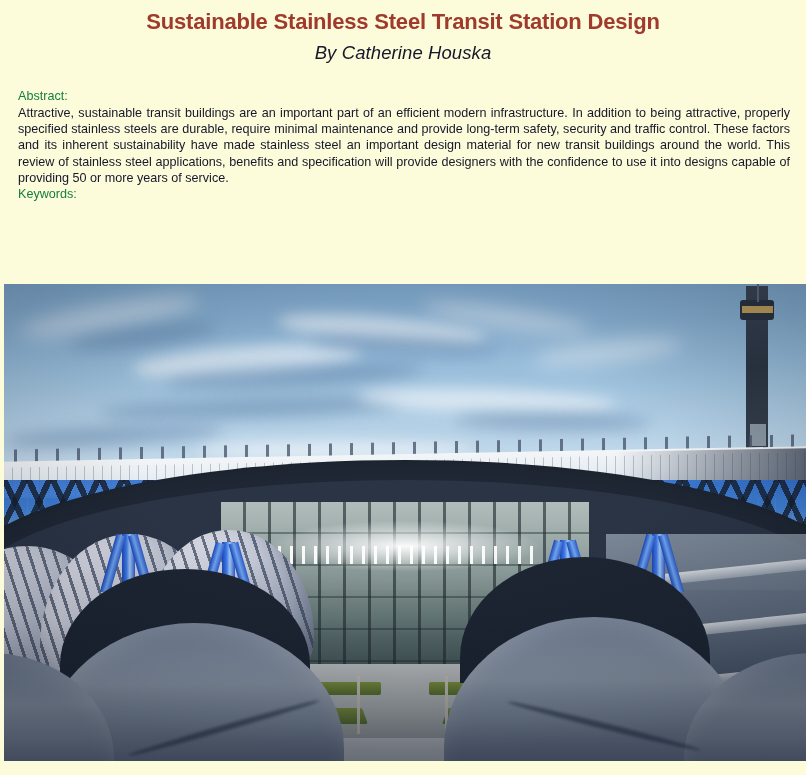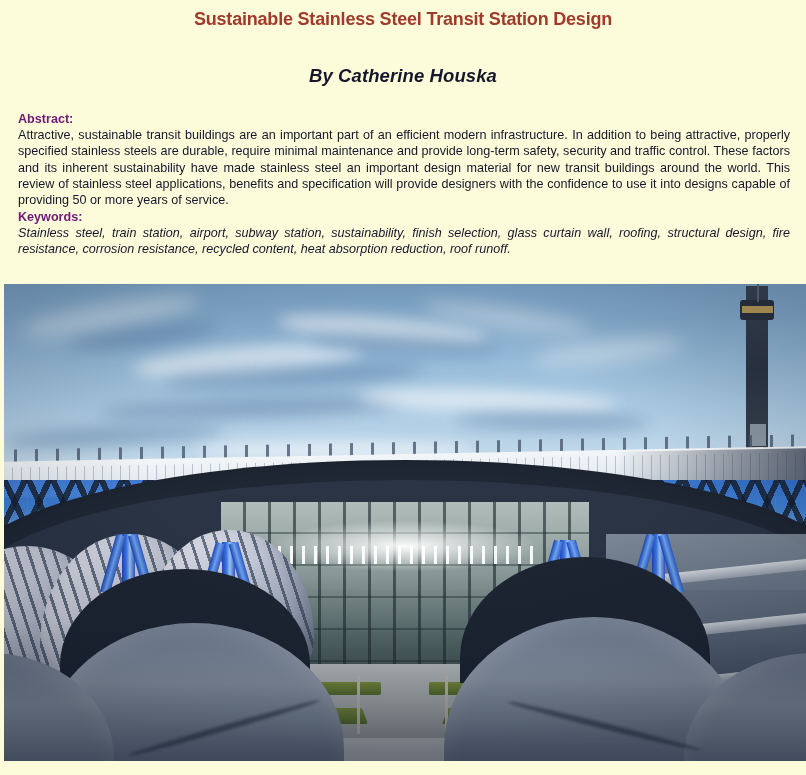--- a/index.html
+++ b/index.html
@@ -25,48 +25,47 @@
     overflow: hidden;
   }
 
   
   .title-block {
     padding-top: 9px;
     text-align: center;
   }
 
   .doc-title {
-    font-size: 18px;
+    font-size: 22px;
     font-weight: bold;
     color: #A03A2C;
     letter-spacing: -0.2px;
     line-height: 1.15;
     font-family: "Liberation Sans", sans-serif;
   }
 
   .doc-author {
-    margin-top: 35px;
+    margin-top: 8px;
     font-size: 18.5px;
     font-style: italic;
     color: #17172B;
     font-family: "Liberation Sans", sans-serif;
     letter-spacing: 0.1px;
-    font-weight: bold;
   }
 
   
   .text-body {
     padding: 0 16px 0 18px;
     margin-top: 24px;
   }
 
   .section-label {
     font-size: 12.6px;
-    font-weight: bold;
-    color: #701a75;
+    font-weight: normal;
+    color: #15803d;
     line-height: 1.30;
   }
 
   .abstract-text {
     font-size: 12.6px;
     line-height: 1.295;
     text-align: justify;
     color: #17172B;
     margin-top: 0px;
   }
@@ -519,21 +518,20 @@
 
   <div class="text-body">
 
     <div class="abstract-block">
       <div class="section-label">Abstract:</div>
       <p class="abstract-text">Attractive, sustainable transit buildings are an important part of an efficient modern infrastructure. In addition to being attractive, properly specified stainless steels are durable, require minimal maintenance and provide long-term safety, security and traffic control.  These factors and its inherent sustainability have made stainless steel an important design material for new transit buildings around the world. This review of stainless steel applications, benefits and specification will provide designers with the confidence to use it into designs capable of providing 50 or more years of service.</p>
     </div>
 
     <div class="keywords-block">
       <div class="section-label">Keywords:</div>
-      <p class="keywords-text">Stainless steel, train station, airport, subway station, sustainability, finish selection, glass curtain wall, roofing, structural design, fire resistance, corrosion resistance, recycled content, heat absorption reduction, roof runoff.</p>
     </div>
 
   </div>
 
   <div class="photo-frame" title="Night photograph of a large airport transit terminal with a white wavy steel roof canopy, blue-lit structural trusses, a central glass curtain wall atrium, tensile fabric dome roofs and an elevated roadway, with a control tower at the right against a dusk sky.">
     <div class="photo">
 
       <div class="sky"></div>
 
       <div class="cloud wisp" style="left:2%;  top:4%;  width:180px; height:26px; transform:rotate(-10deg);"></div>

